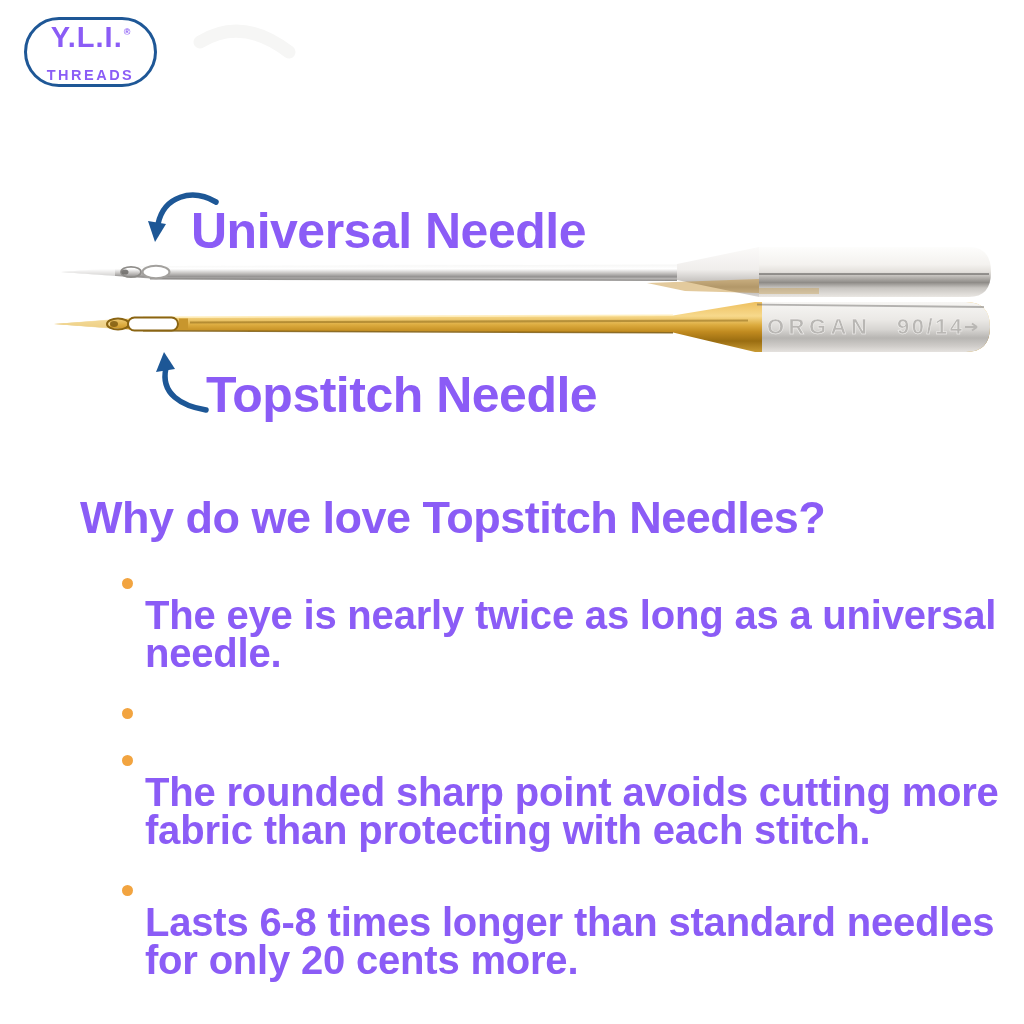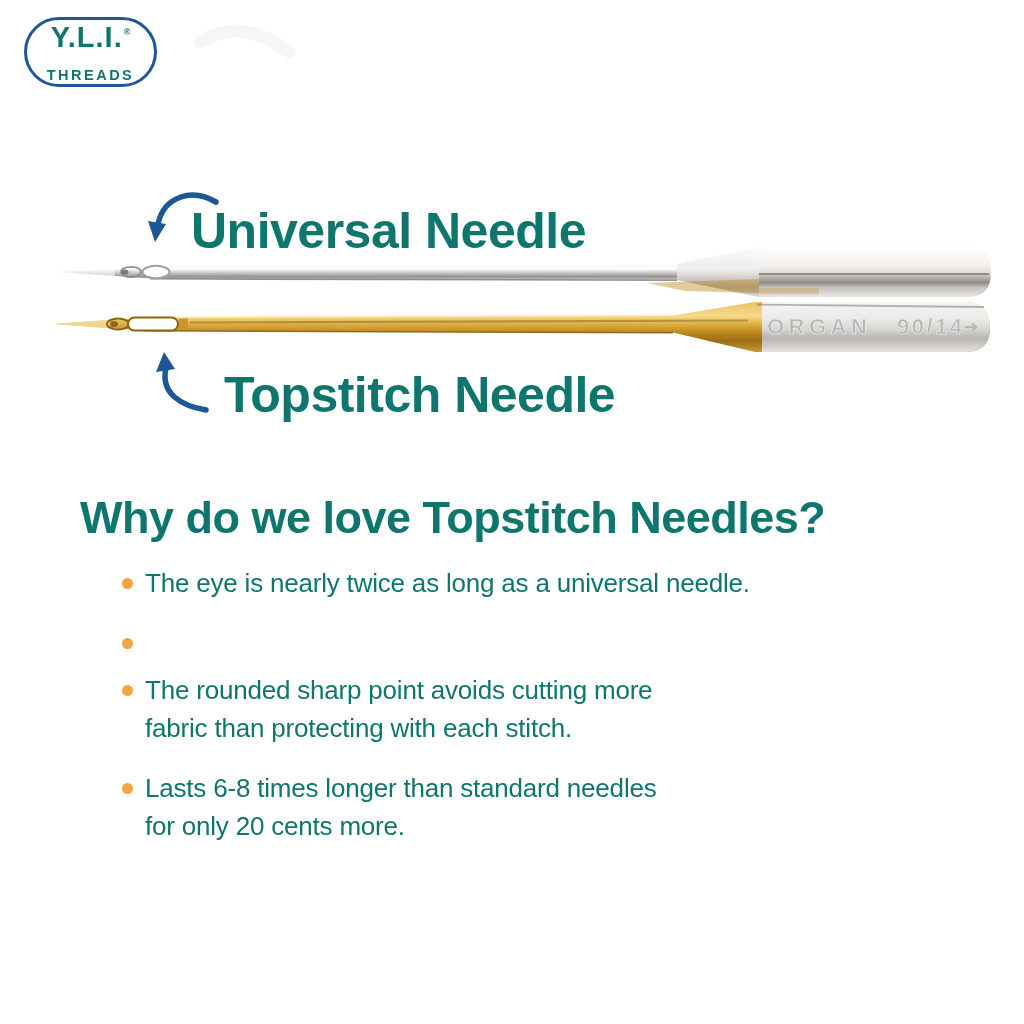--- a/index.html
+++ b/index.html
@@ -1,43 +1,43 @@
 <!DOCTYPE html>
 <html><head>
 <meta charset="utf-8">
 <style>
   html,body{margin:0;padding:0;background:#ffffff;}
   .canvas{
     position:relative;width:1024px;height:1024px;background:#ffffff;overflow:hidden;
-    font-family:"Liberation Sans","DejaVu Sans",sans-serif;color:#0f766e;
+    font-family:"Liberation Sans","DejaVu Sans",sans-serif;color:#8b5cf6;
   }
   .abs{position:absolute;}
 
   
   .logo{
     left:24px;top:17px;width:133px;height:70px;
     border:3px solid #1e5796;border-radius:36px;
     display:flex;flex-direction:column;align-items:center;justify-content:center;
     box-sizing:border-box;padding-top:2px;
   }
   .logo-brand{font-size:29px;font-weight:800;letter-spacing:1px;line-height:1;position:relative;}
   .logo-reg{font-size:9px;font-weight:700;position:relative;top:-12px;left:1px;}
   .logo-sub{font-size:14.5px;font-weight:700;letter-spacing:2.5px;line-height:1;margin-top:16px;}
 
   
   .needle-label{font-weight:800;font-size:50px;line-height:1.05;white-space:nowrap;letter-spacing:-0.5px;}
   .label-universal{left:191px;top:180px;margin-top:25px;}
-  .label-topstitch{left:224px;top:369px;}
+  .label-topstitch{left:206px;top:369px;}
 
   
   .heading{left:80px;top:492px;font-size:45px;font-weight:800;white-space:nowrap;letter-spacing:-0.5px;}
   .bullets{left:122px;top:564px;width:890px;list-style:none;margin:0;padding:0;}
   .bullets li{display:flex;gap:12px;margin-bottom:22px;}
   .bullet-dot{flex:0 0 11px;width:11px;height:11px;border-radius:50%;background:#f2a440;margin-top:14px;}
-  .bullet-text{font-size:26px;font-weight:400;line-height:38px;letter-spacing:-0.2px;}
+  .bullet-text{font-size:40px;font-weight:700;line-height:38px;letter-spacing:-0.2px;margin-top:32px;}
 </style>
 </head>
 <body>
 
 <div class="canvas">
 
   <svg class="abs" style="left:192px;top:12px;" width="105" height="48" viewBox="0 0 105 48">
     <path d="M8,30 Q50,4 97,40" fill="none" stroke="#f6f6f5" stroke-width="13" stroke-linecap="round"></path>
   </svg>
 

